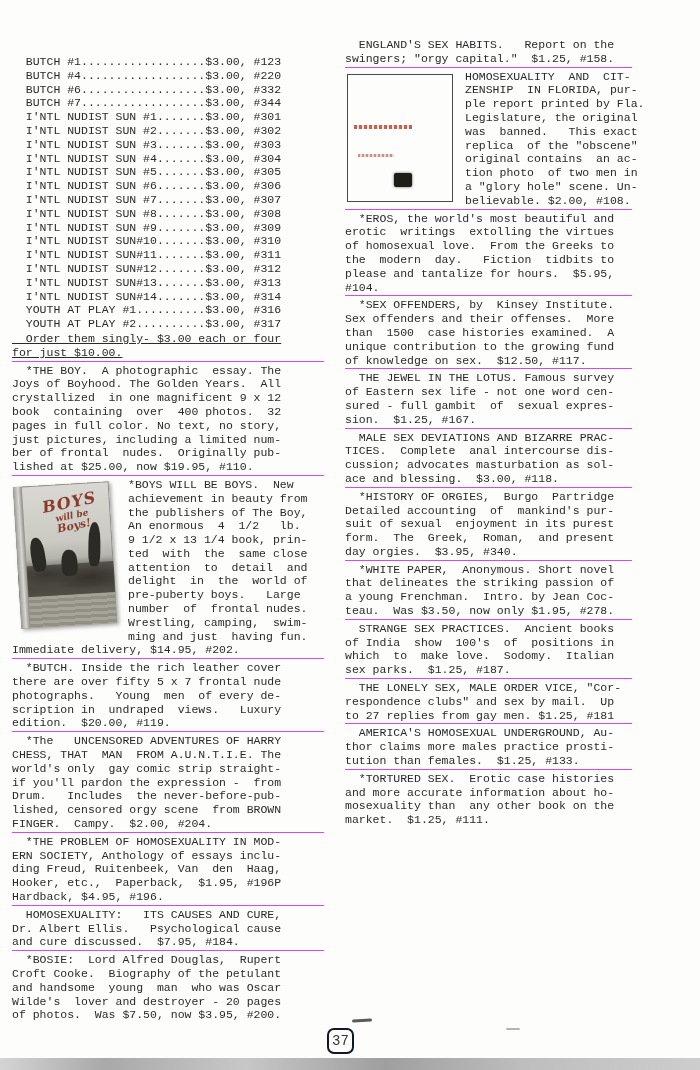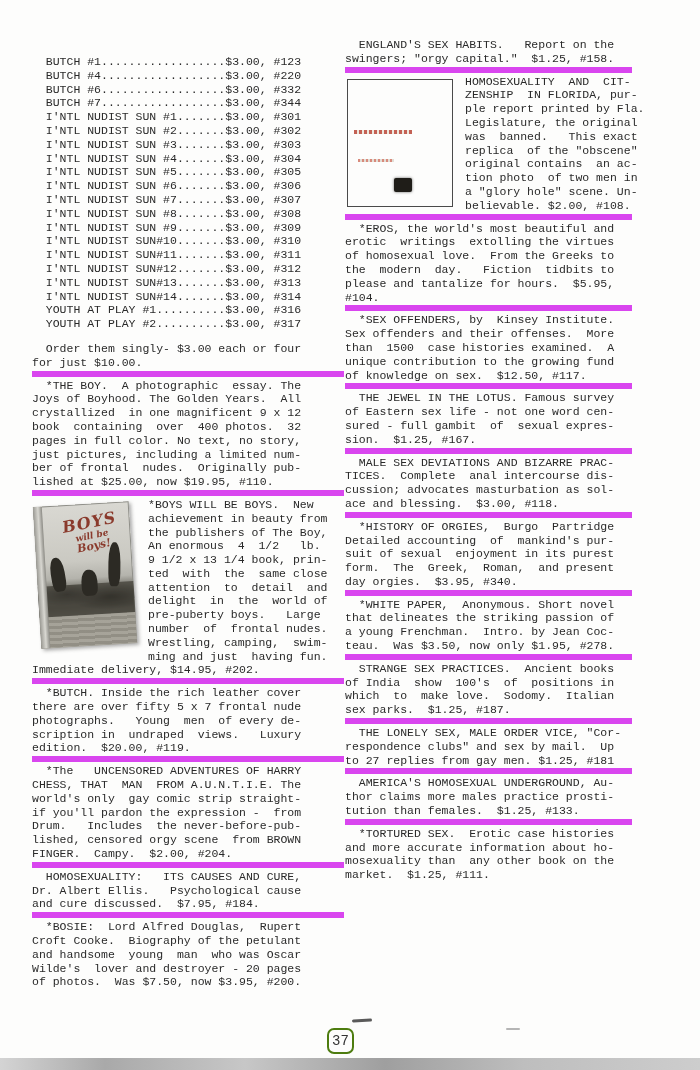--- a/index.html
+++ b/index.html
@@ -9,30 +9,30 @@
   }
   .scan-page{
     position:relative;width:700px;height:1070px;
     background:#fdfdfc;color:#2a2a2a;overflow:hidden;
   }
   .col{
     position:absolute;
     font-size:11.5px;line-height:13.8px;
     color:#2a2a2a;
   }
-  .col-left{left:32px;top:55px;width:312px;}
+  .col-left{left:12px;top:55px;width:312px;}
   .col-right{left:345px;top:38px;width:287px;}
   .txt{white-space:pre;font-family:inherit;}
   .entry{
-    border-bottom:6px solid #d946ef;
+    border-bottom:1px solid #d946ef;
     padding-bottom:1px;margin-bottom:2px;
   }
   .entry::after{content:"";display:block;clear:both;height:0;}
   .entry.last{border-bottom:none;}
-  .order-note{margin-top:11px;}
+  .order-note{margin-top:1px;text-decoration:underline;}
 
   
   .cover-float{
     float:left;width:106px;height:160px;margin:2px 8px 0 2px;
     position:relative;
   }
   .book{
     position:absolute;left:3px;top:4px;width:96px;height:142px;
     transform:rotate(-3.5deg);
     background:linear-gradient(180deg,#d9d8d2 0%,#cac9c2 40%,#b4b3ac 52%,#6e6c64 60%,#44423b 72%,#8e8b82 82%,#a39f95 100%);
@@ -91,21 +91,21 @@
     background:repeating-linear-gradient(90deg,rgba(200,90,70,.7) 0 2px,rgba(220,215,205,.8) 2px 4px);
   }
   .ph-cam{
     position:absolute;left:44%;top:78%;width:18px;height:14px;background:#1f1d18;
     border-radius:2px;box-shadow:0 0 3px rgba(0,0,0,.6);
   }
 
   
   .page-badge{
     position:absolute;left:327px;top:1028px;
-    border:2px solid #4d7c0f;border-radius:7px;
+    border:2px solid #0f172a;border-radius:7px;
     padding:0 3px;font-size:14px;line-height:22px;color:#343434;
     background:#fdfdfc;
   }
   .smudge1{
     position:absolute;left:352px;top:1019px;width:20px;height:3px;
     background:#5a5a5a;border-radius:2px;transform:rotate(-3deg);
   }
   .smudge2{
     position:absolute;left:506px;top:1028px;width:14px;height:2px;
     background:#b5b5b5;border-radius:2px;
@@ -200,20 +200,27 @@
     <div class="entry">
       <div class="txt">  *The   UNCENSORED ADVENTURES OF HARRY
 CHESS, THAT  MAN  FROM A.U.N.T.I.E. The
 world's only  gay comic strip straight-
 if you'll pardon the expression -  from
 Drum.   Includes  the never-before-pub-
 lished, censored orgy scene  from BROWN
 FINGER.  Campy.  $2.00, #204.</div>
     </div>
 
+    <div class="entry">
+      <div class="txt">  *THE PROBLEM OF HOMOSEXUALITY IN MOD-
+ERN SOCIETY, Anthology of essays inclu-
+ding Freud, Ruitenbeek, Van  den  Haag,
+Hooker, etc.,  Paperback,  $1.95, #196P
+Hardback, $4.95, #196.</div>
+    </div>
 
     <div class="entry">
       <div class="txt">  HOMOSEXUALITY:   ITS CAUSES AND CURE,
 Dr. Albert Ellis.   Psychological cause
 and cure discussed.  $7.95, #184.</div>
     </div>
 
     <div class="entry last">
       <div class="txt">  *BOSIE:  Lord Alfred Douglas,  Rupert
 Croft Cooke.  Biography of the petulant

